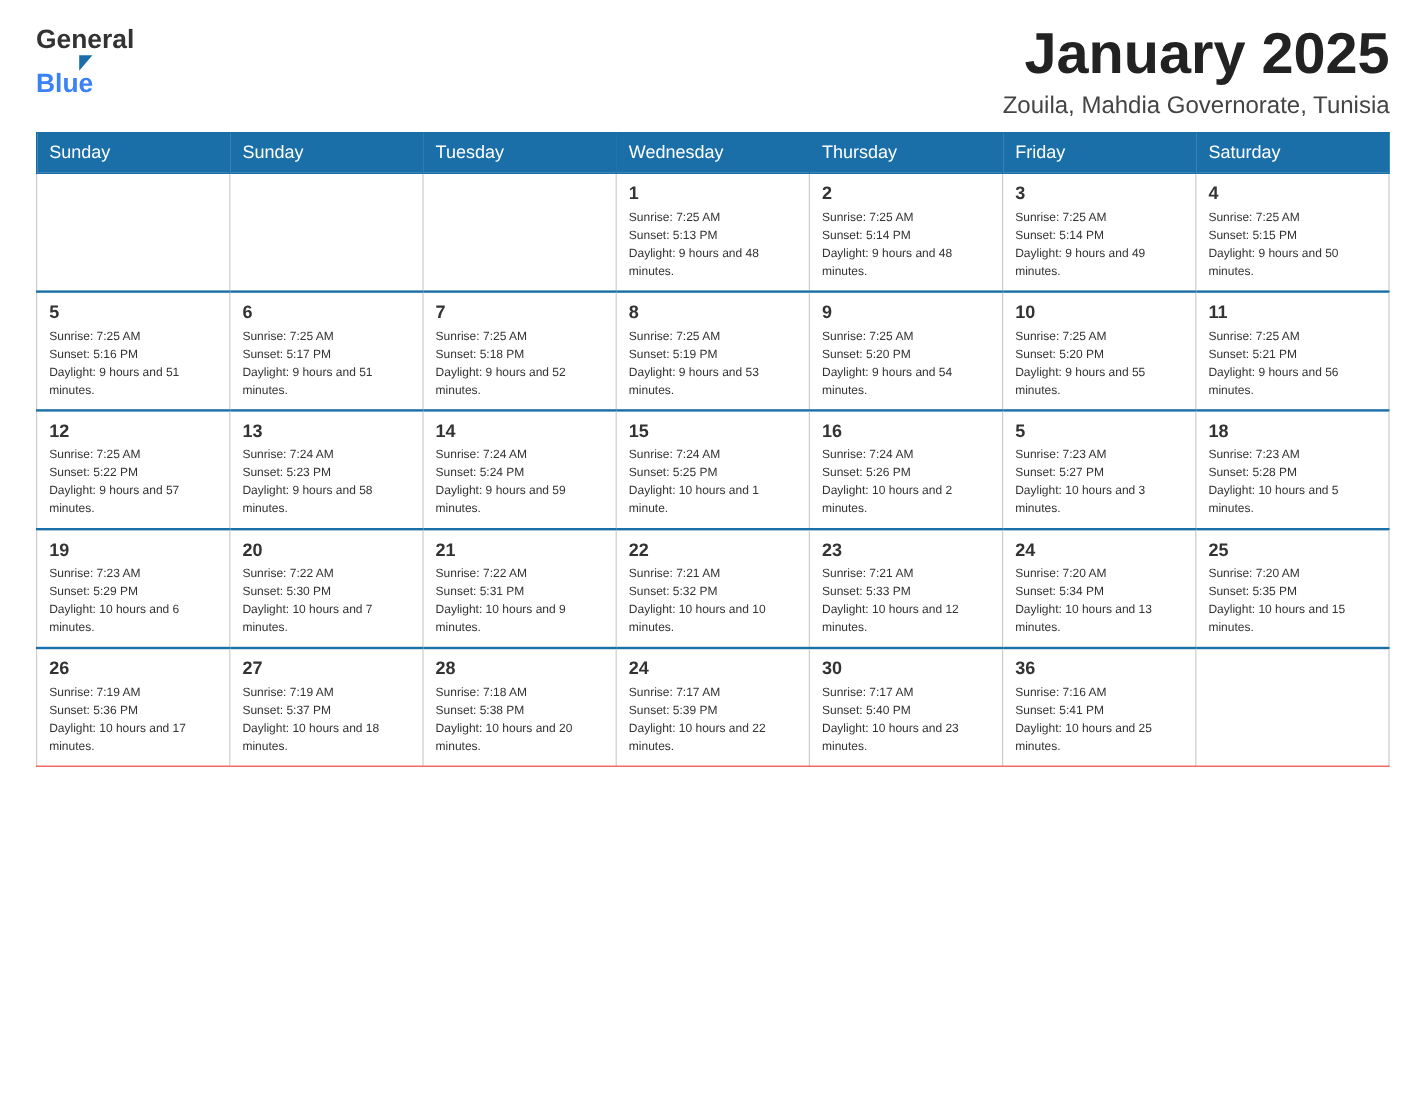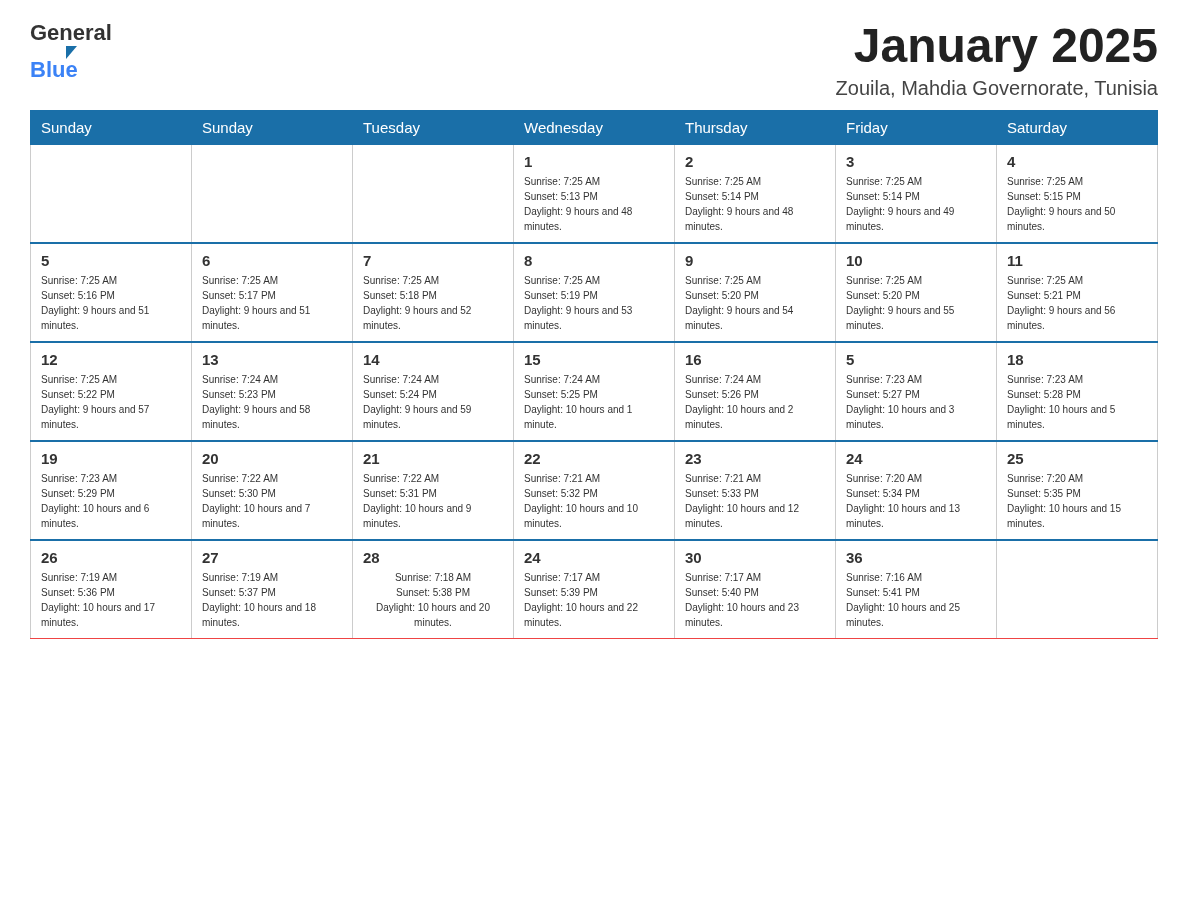--- a/index.html
+++ b/index.html
@@ -299,21 +299,21 @@
 Daylight: 10 hours and 17 minutes.</div>
         </td>
         <td>
           <span class="day-number">27</span>
           <div class="day-info" style="white-space: pre-line;">Sunrise: 7:19 AM
 Sunset: 5:37 PM
 Daylight: 10 hours and 18 minutes.</div>
         </td>
         <td>
           <span class="day-number">28</span>
-          <div class="day-info" style="white-space: pre-line; text-align: center;">Sunrise: 7:18 AM
+          <div class="day-info" style="white-space: pre-line;">Sunrise: 7:18 AM
 Sunset: 5:38 PM
 Daylight: 10 hours and 20 minutes.</div>
         </td>
         <td>
           <span class="day-number">24</span>
           <div class="day-info" style="white-space: pre-line;">Sunrise: 7:17 AM
 Sunset: 5:39 PM
 Daylight: 10 hours and 22 minutes.</div>
         </td>
         <td>

